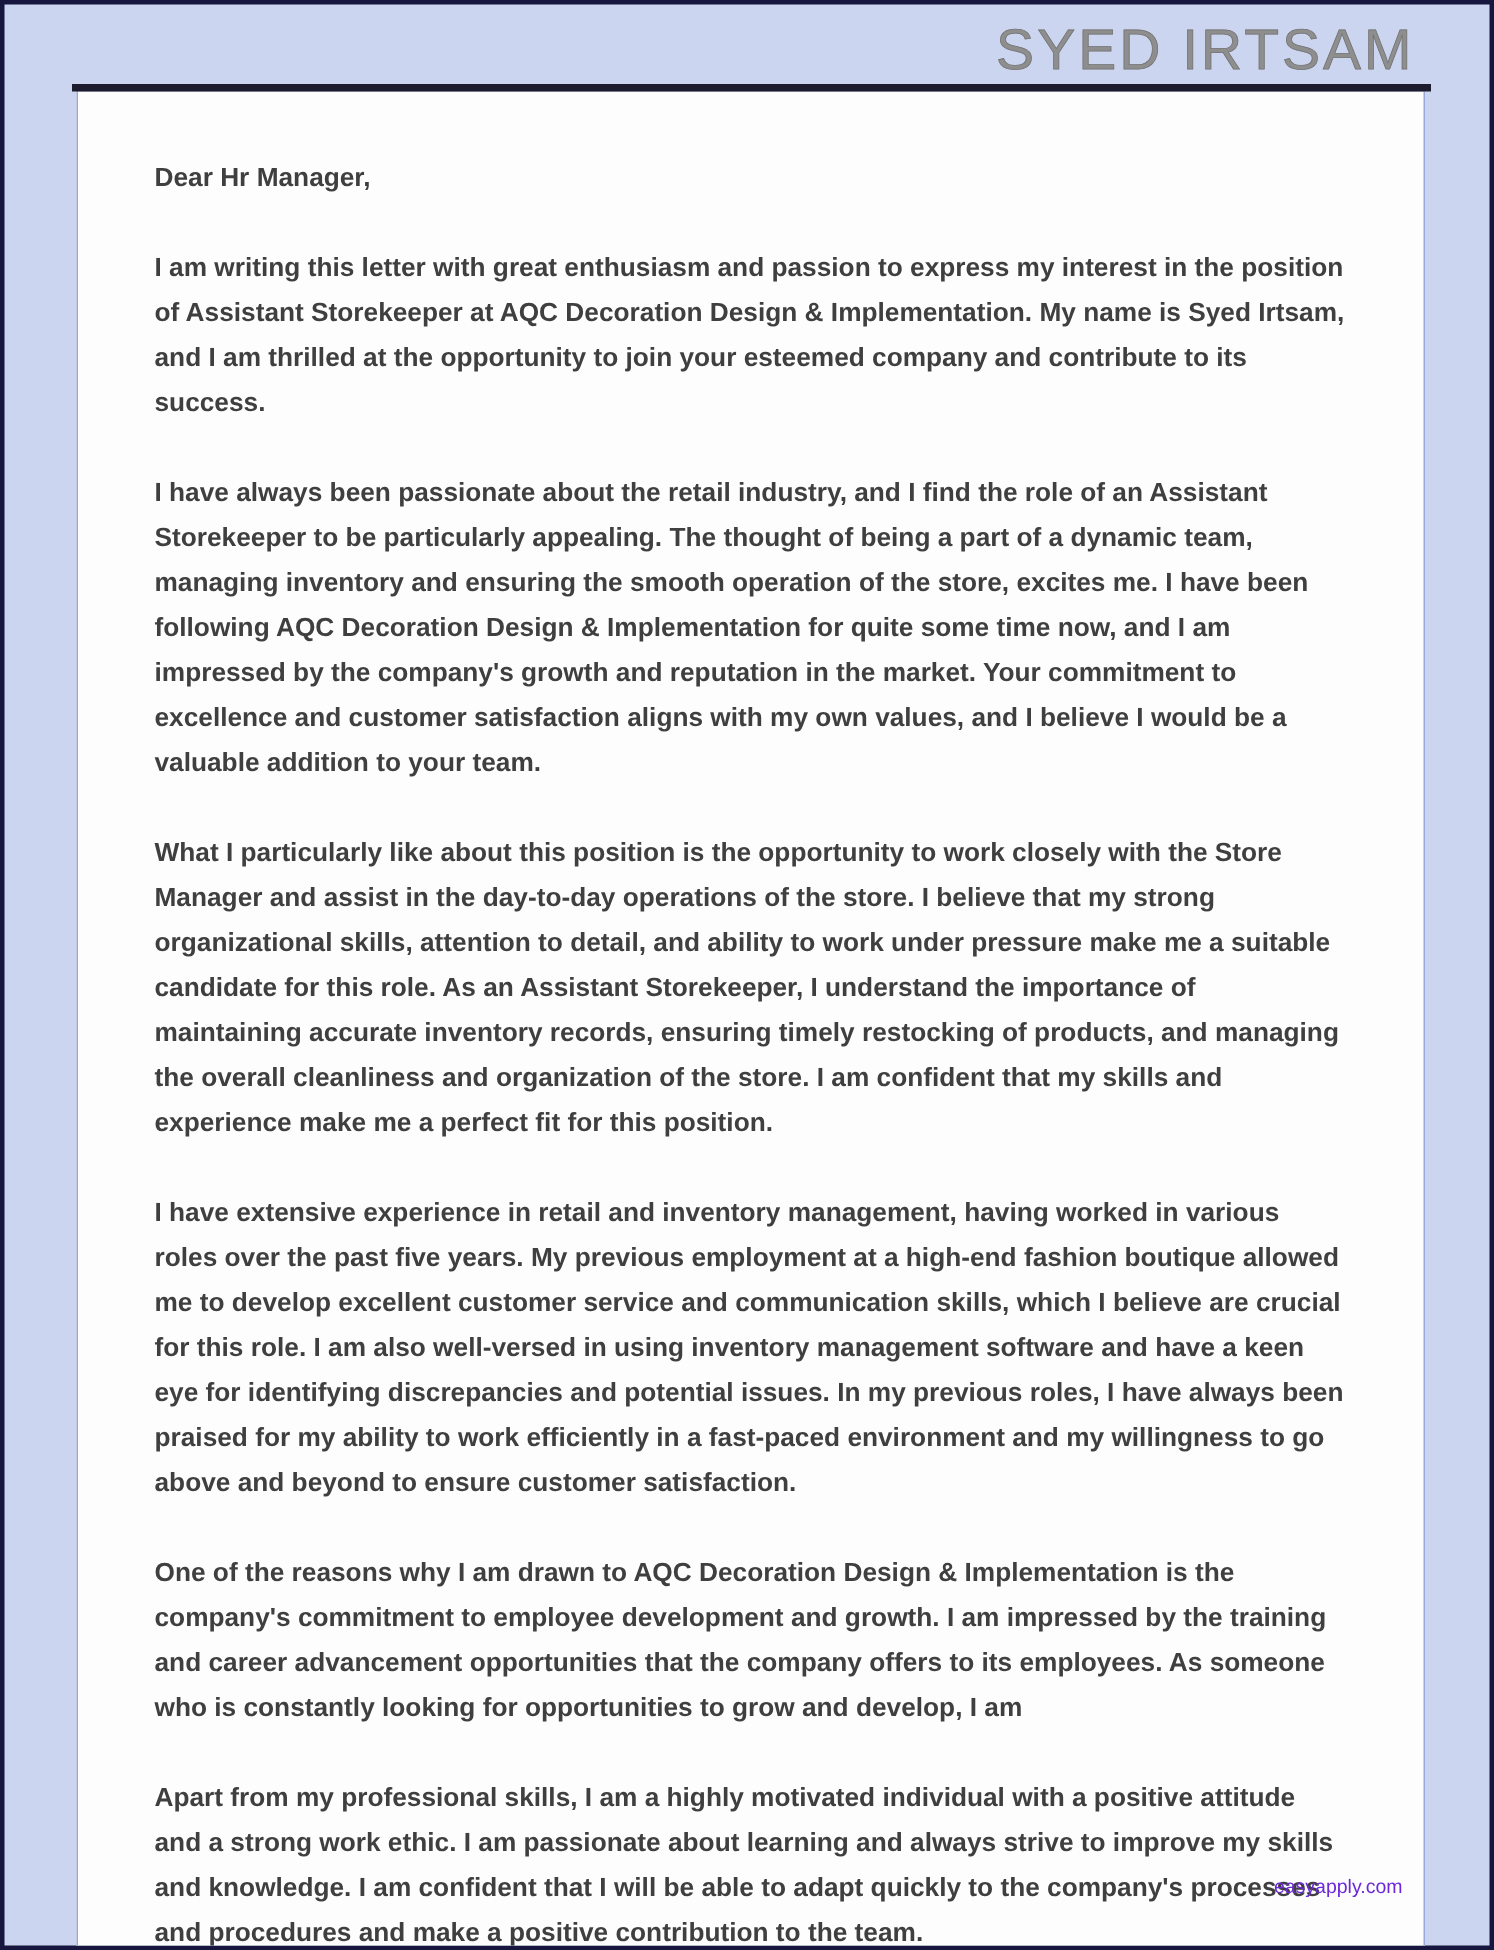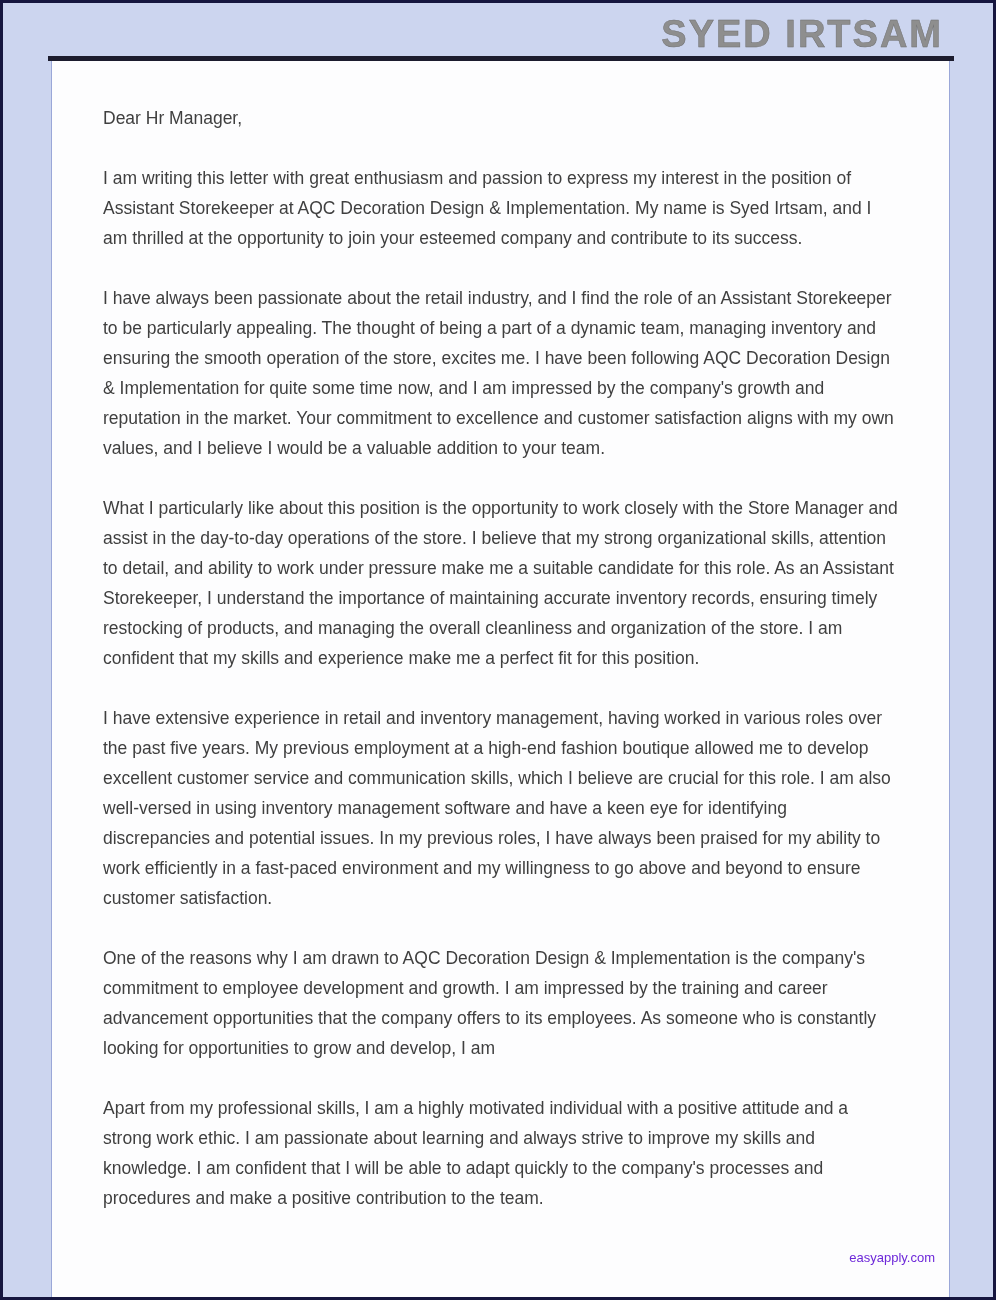--- a/index.html
+++ b/index.html
@@ -16,21 +16,21 @@
     height: 1300px;
     background: #ccd5ef;
     border: 3px solid #16163f;
     overflow: hidden;
   }
   .author-name {
     position: absolute;
     top: 10px;
     right: 50px;
     font-size: 38px;
-    font-weight: 700;
+    font-weight: 400;
     letter-spacing: 2px;
     color: #8e8e8e;
     -webkit-text-stroke: 0.5px #6f6f6f;
     z-index: 3;
   }
   .divider {
     position: absolute;
     top: 53px;
     left: 45px;
     width: 906px;
@@ -46,20 +46,21 @@
     height: 1400px;
     background: #fdfdfe;
     border: 1px solid #9aa7d8;
     padding: 42px 51px 0 51px;
   }
   .letter p {
     margin: 0 0 30px 0;
     font-size: 17.5px;
     line-height: 30px;
     color: #3f3f3f;
+    font-weight: bold;
   }
   .watermark {
     position: absolute;
     right: 58px;
     bottom: 32px;
     font-size: 13px;
     color: #6d28d9;
     z-index: 4;
   }
 </style>

